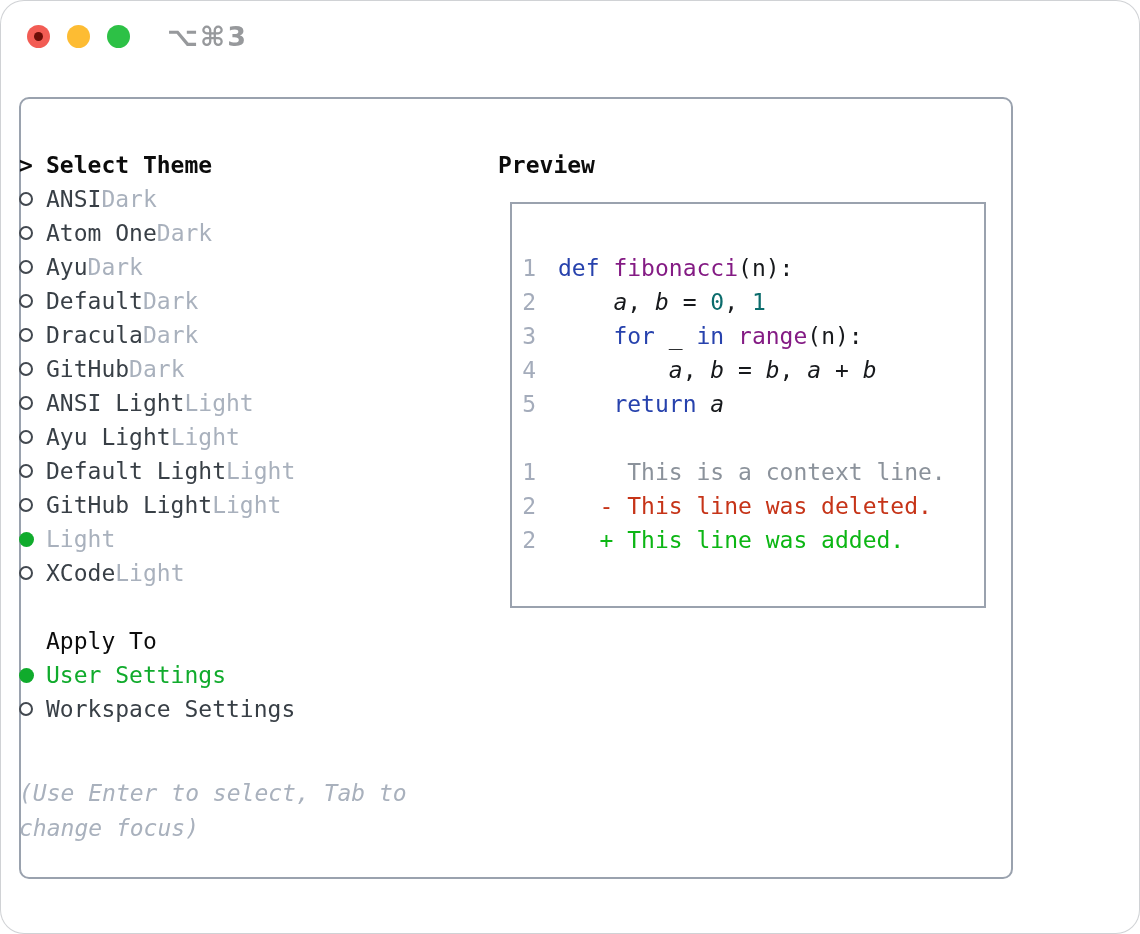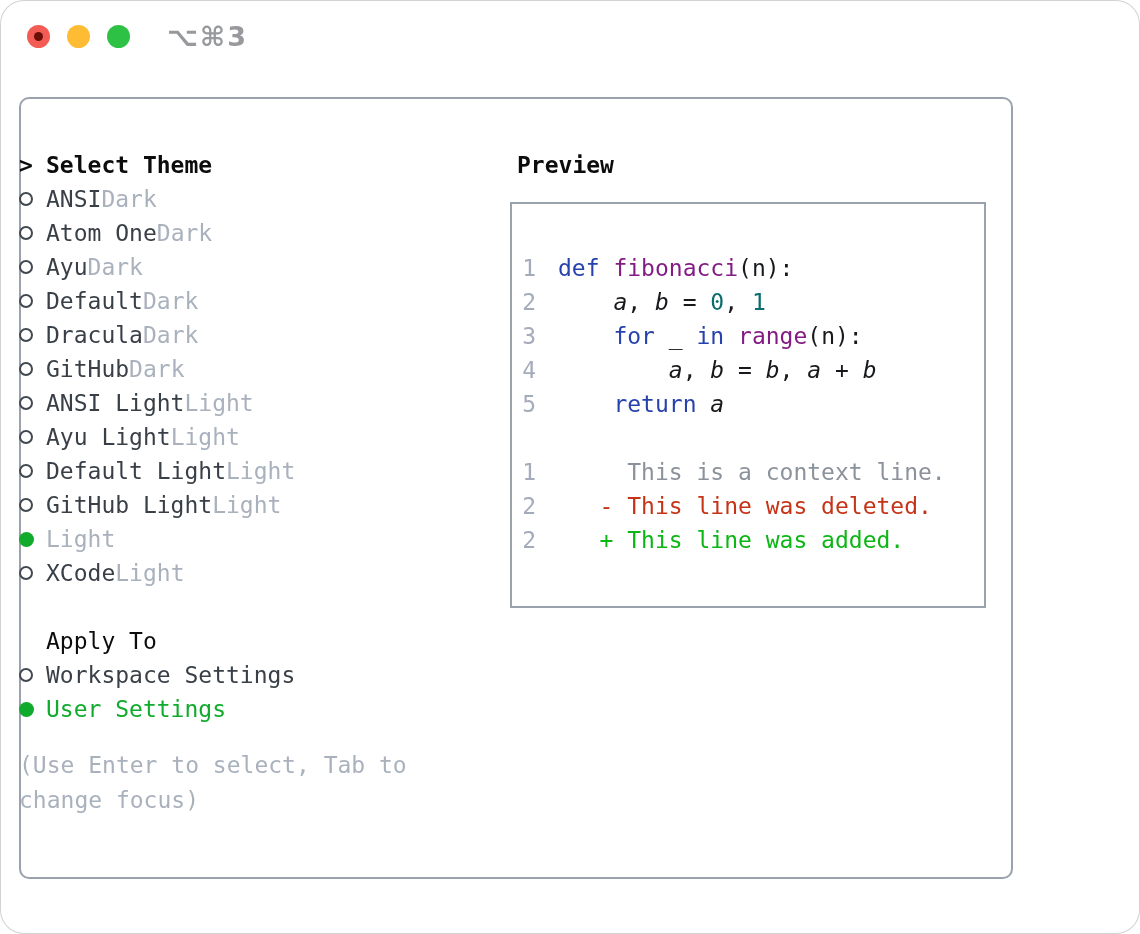--- a/index.html
+++ b/index.html
@@ -40,23 +40,23 @@
   .left-col{position:absolute;left:19px;top:148px;width:440px;font-size:23px;line-height:34px;color:var(--text);}
   .row{display:flex;height:34px;align-items:center;}
   .bullet-cell{flex:0 0 27px;display:flex;align-items:center;}
   .ring{width:14px;height:14px;border:2px solid #42484f;border-radius:50%;}
   .dot{width:15px;height:15px;background:var(--green);border-radius:50%;}
   .prompt{font-weight:bold;color:var(--bold-text);}
   .hdr{font-weight:bold;color:var(--bold-text);}
   .variant{color:var(--muted);}
   .sel .name{color:var(--green);}
   .apply-block{margin-top:34px;}
-  .help{margin-top:22px;color:var(--muted);width:412px;line-height:35px;}
-  
-  .preview-title{position:absolute;left:517px;top:148px;height:34px;line-height:34px;font-size:23px;font-weight:bold;color:var(--bold-text);}
+  .help{margin-top:50px;color:var(--muted);width:412px;line-height:35px;font-style:italic;}
+  
+  .preview-title{position:absolute;left:498px;top:148px;height:34px;line-height:34px;font-size:23px;font-weight:bold;color:var(--bold-text);}
   .preview-box{
     position:absolute;left:510px;top:202px;width:476px;height:406px;
     border:2px solid var(--border);background:#fff;
   }
   .code{position:absolute;left:0;top:47px;width:100%;font-size:23px;line-height:34px;}
   .code-line{display:flex;height:34px;align-items:center;padding-left:10px;}
   .ln{flex:0 0 14px;text-align:right;color:var(--gutter);margin-right:22px;}
   pre.cl{margin:0;font:inherit;white-space:pre;}
   .tok-keyword{color:var(--kw);}
   .tok-function{color:var(--fn);text-align:center;}
@@ -173,32 +173,32 @@
           <span class="variant">Light</span>
         </div>
       </div>
 
     <div class="apply-block">
       <div class="row">
         <span class="bullet-cell"></span>
         <span style="color:var(--bold-text);">Apply To</span>
       </div>
       <div id="apply-list">
+          <div class="row sel">
+            <span class="bullet-cell">
+              <span class="dot"></span>
+            </span>
+            <span class="name">User Settings</span>
+          </div>
           <div class="row">
             <span class="bullet-cell">
               <span class="ring"></span>
             </span>
             <span class="name">Workspace Settings</span>
           </div>
-          <div class="row sel">
-            <span class="bullet-cell">
-              <span class="dot"></span>
-            </span>
-            <span class="name">User Settings</span>
-          </div>
         </div>
     </div>
 
     <div class="help">(Use Enter to select, Tab to change focus)</div>
   </div>
 
   <div class="preview-title">Preview</div>
   <div class="preview-box">
     <div class="code" id="code-area">
         <div class="code-line">

